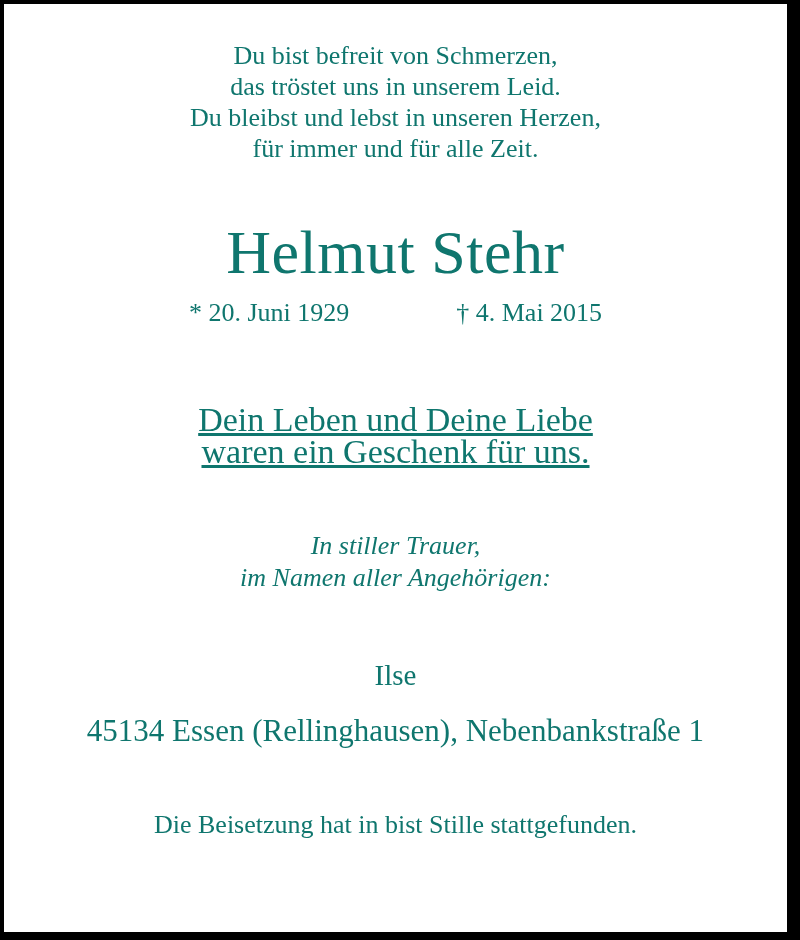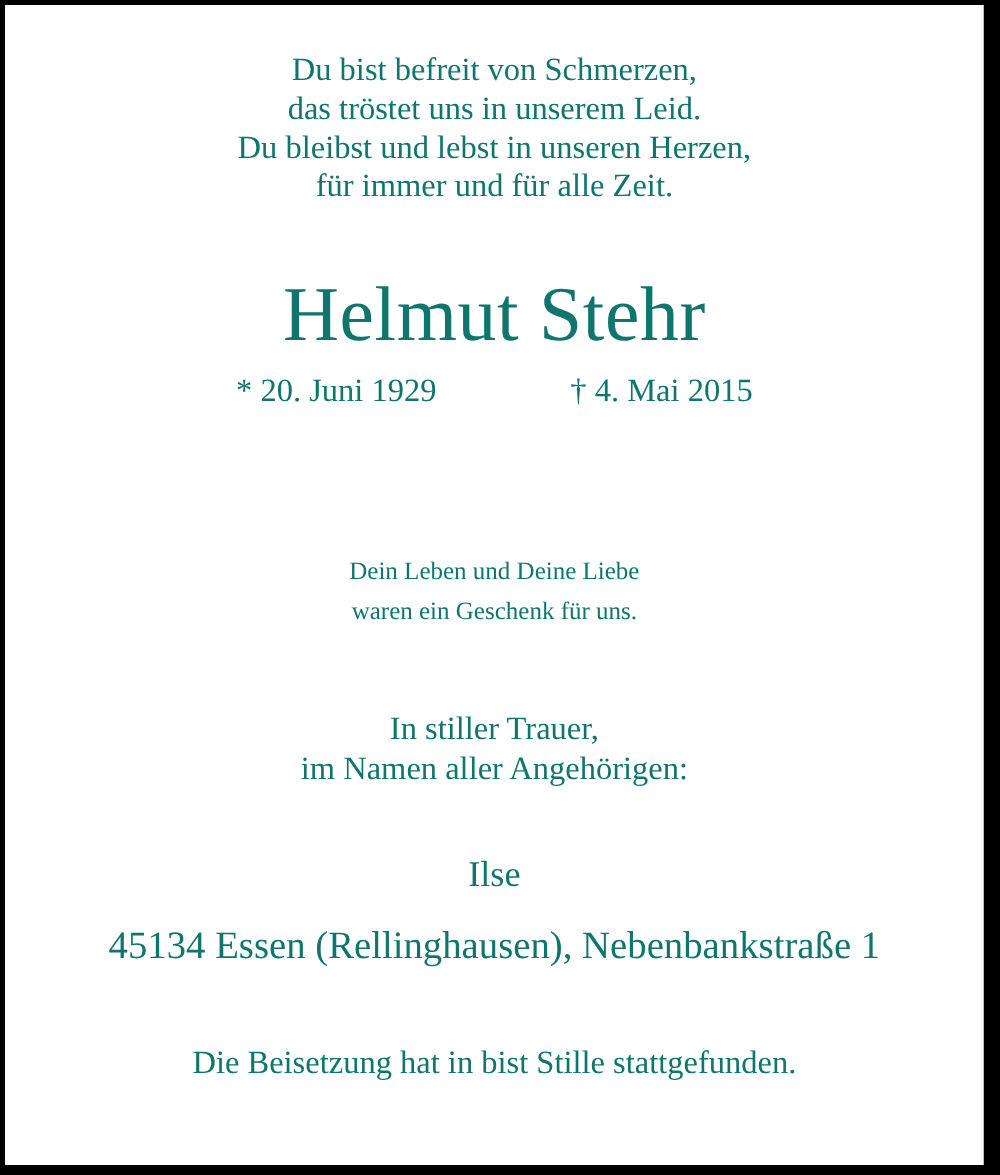--- a/index.html
+++ b/index.html
@@ -41,31 +41,33 @@
   }
   .dates-row {
     margin-top: 14px;
     display: flex;
     justify-content: center;
     gap: 107px;
     font-size: 26px;
     line-height: 30px;
   }
   .tribute {
-    margin-top: 113px;
-    font-size: 20px;
+    margin-top: 76px;
+    font-size: 34px;
     line-height: 32px;
+    text-decoration: underline;
   }
   .mourning {
     margin-top: 62px;
     font-size: 26px;
     line-height: 32px;
+    font-style: italic;
   }
   .mourners {
-    margin-top: 48px;
+    margin-top: 60px;
     font-size: 29px;
     line-height: 42px;
   }
   .address {
     margin-top: 20px;
     font-size: 31px;
     line-height: 30px;
   }
   .closing {
     margin-top: 64px;

